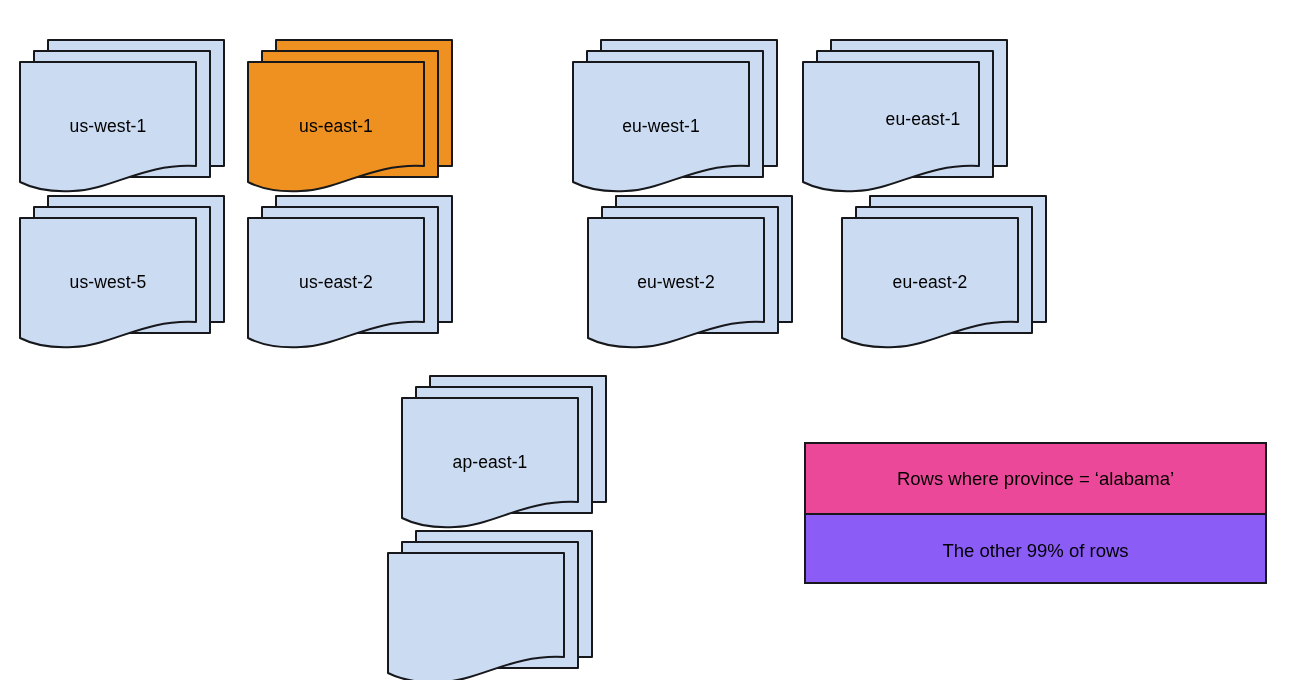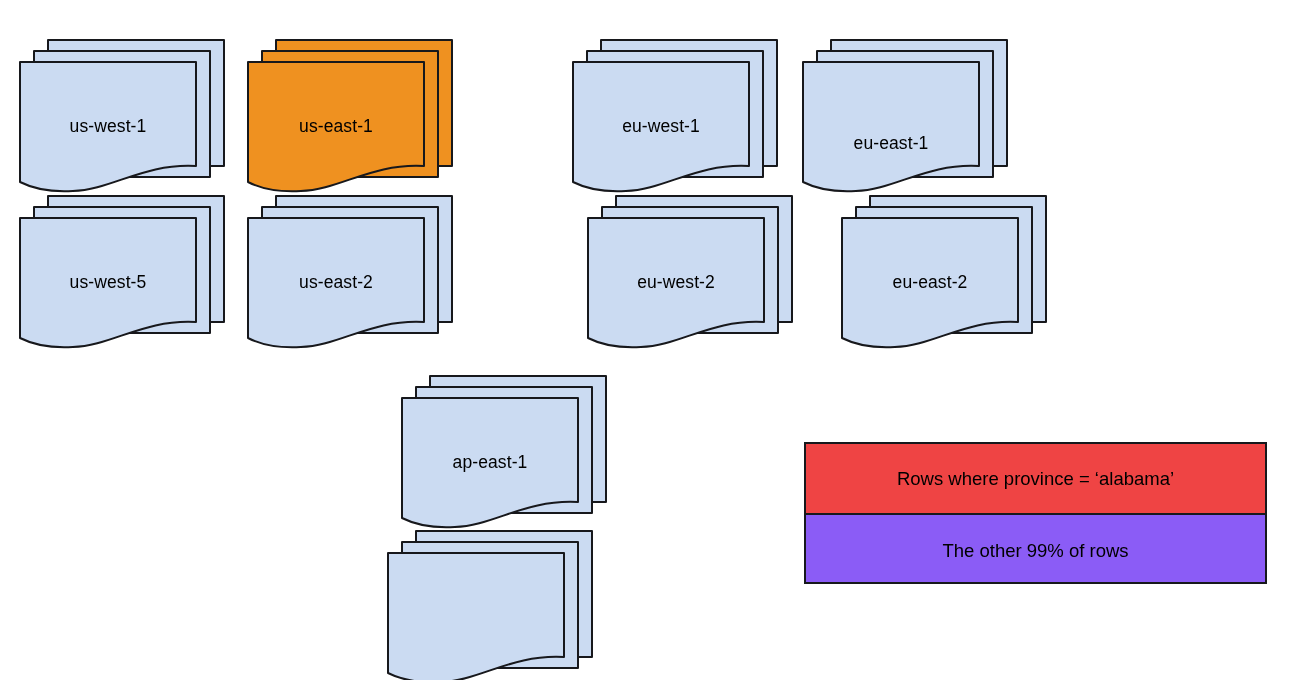--- a/index.html
+++ b/index.html
@@ -111,21 +111,21 @@
         <g transform="translate(28,0)">
           <path d="M 0 0 L 176 0 L 176 126 L 0 126 Z" fill="#cbdbf2" stroke="#17181c" stroke-width="2" stroke-linejoin="round"></path>
         </g>
         <g transform="translate(14,11)">
           <path d="M 0 0 L 176 0 L 176 126 L 0 126 Z" fill="#cbdbf2" stroke="#17181c" stroke-width="2" stroke-linejoin="round"></path>
         </g>
         <g transform="translate(0,22)">
           <path d="M 0 0 L 176 0 L 176 104 C 123.19999999999999 101, 91.52000000000001 128, 52.8 129 C 35.2 130, 15.84 128, 0 120 Z" fill="#cbdbf2" stroke="#17181c" stroke-width="2" stroke-linejoin="round"></path>
         </g>
       </svg>
-      <div class="stack-label" style="width: 176px; top: 93px;">eu-east-1</div>
+      <div class="stack-label" style="width: 176px; top: 69px; padding-left: 32px;">eu-east-1</div>
     </div>
     <div class="stack" style="left: 20px; top: 196px;">
       <svg width="208" height="158" viewBox="0 0 208 158">
         <g transform="translate(28,0)">
           <path d="M 0 0 L 176 0 L 176 126 L 0 126 Z" fill="#cbdbf2" stroke="#17181c" stroke-width="2" stroke-linejoin="round"></path>
         </g>
         <g transform="translate(14,11)">
           <path d="M 0 0 L 176 0 L 176 126 L 0 126 Z" fill="#cbdbf2" stroke="#17181c" stroke-width="2" stroke-linejoin="round"></path>
         </g>
         <g transform="translate(0,22)">
@@ -197,20 +197,20 @@
         </g>
         <g transform="translate(14,11)">
           <path d="M 0 0 L 176 0 L 176 126 L 0 126 Z" fill="#cbdbf2" stroke="#17181c" stroke-width="2" stroke-linejoin="round"></path>
         </g>
         <g transform="translate(0,22)">
           <path d="M 0 0 L 176 0 L 176 104 C 123.19999999999999 101, 91.52000000000001 128, 52.8 129 C 35.2 130, 15.84 128, 0 120 Z" fill="#cbdbf2" stroke="#17181c" stroke-width="2" stroke-linejoin="round"></path>
         </g>
       </svg>
     </div>
     <div class="legend" style="left: 804px; top: 442px; width: 463px; height: 142px;">
-      <div class="legend-row top" style="height: 71px; background: #ef4444;">
+      <div class="legend-row top" style="height: 71px; background: #ec4899;">
         <span>Rows where province = ‘alabama’</span>
       </div>
       <div class="legend-row" style="height: 71px; background: #8b5cf6;">
         <span>The other 99% of rows</span>
       </div>
     </div>
   </div>
 
 </body></html>

